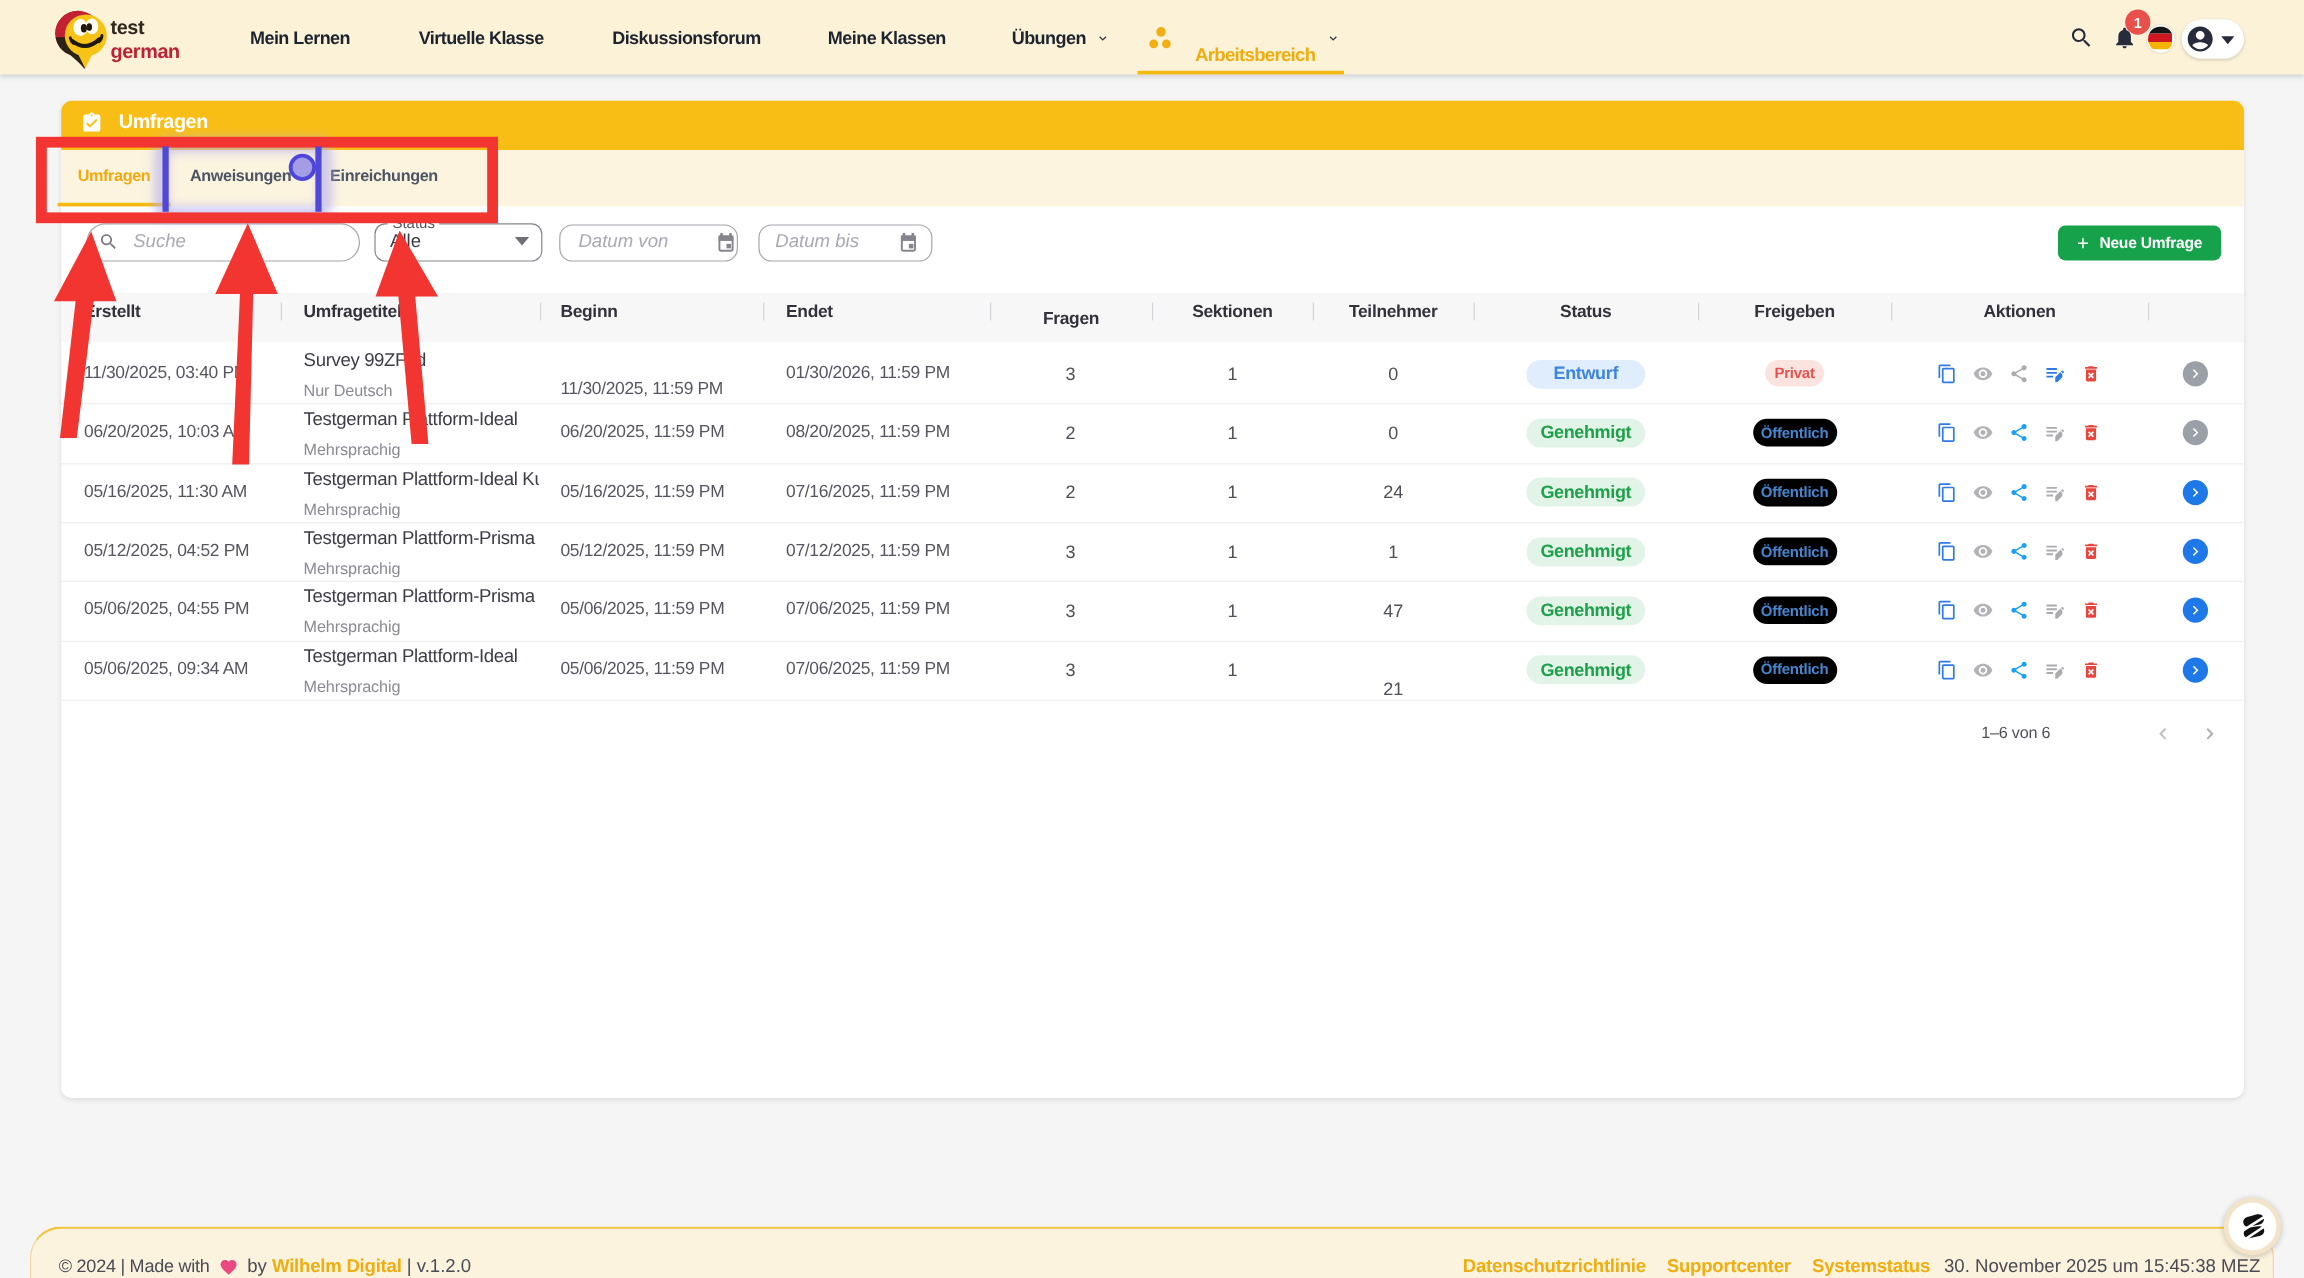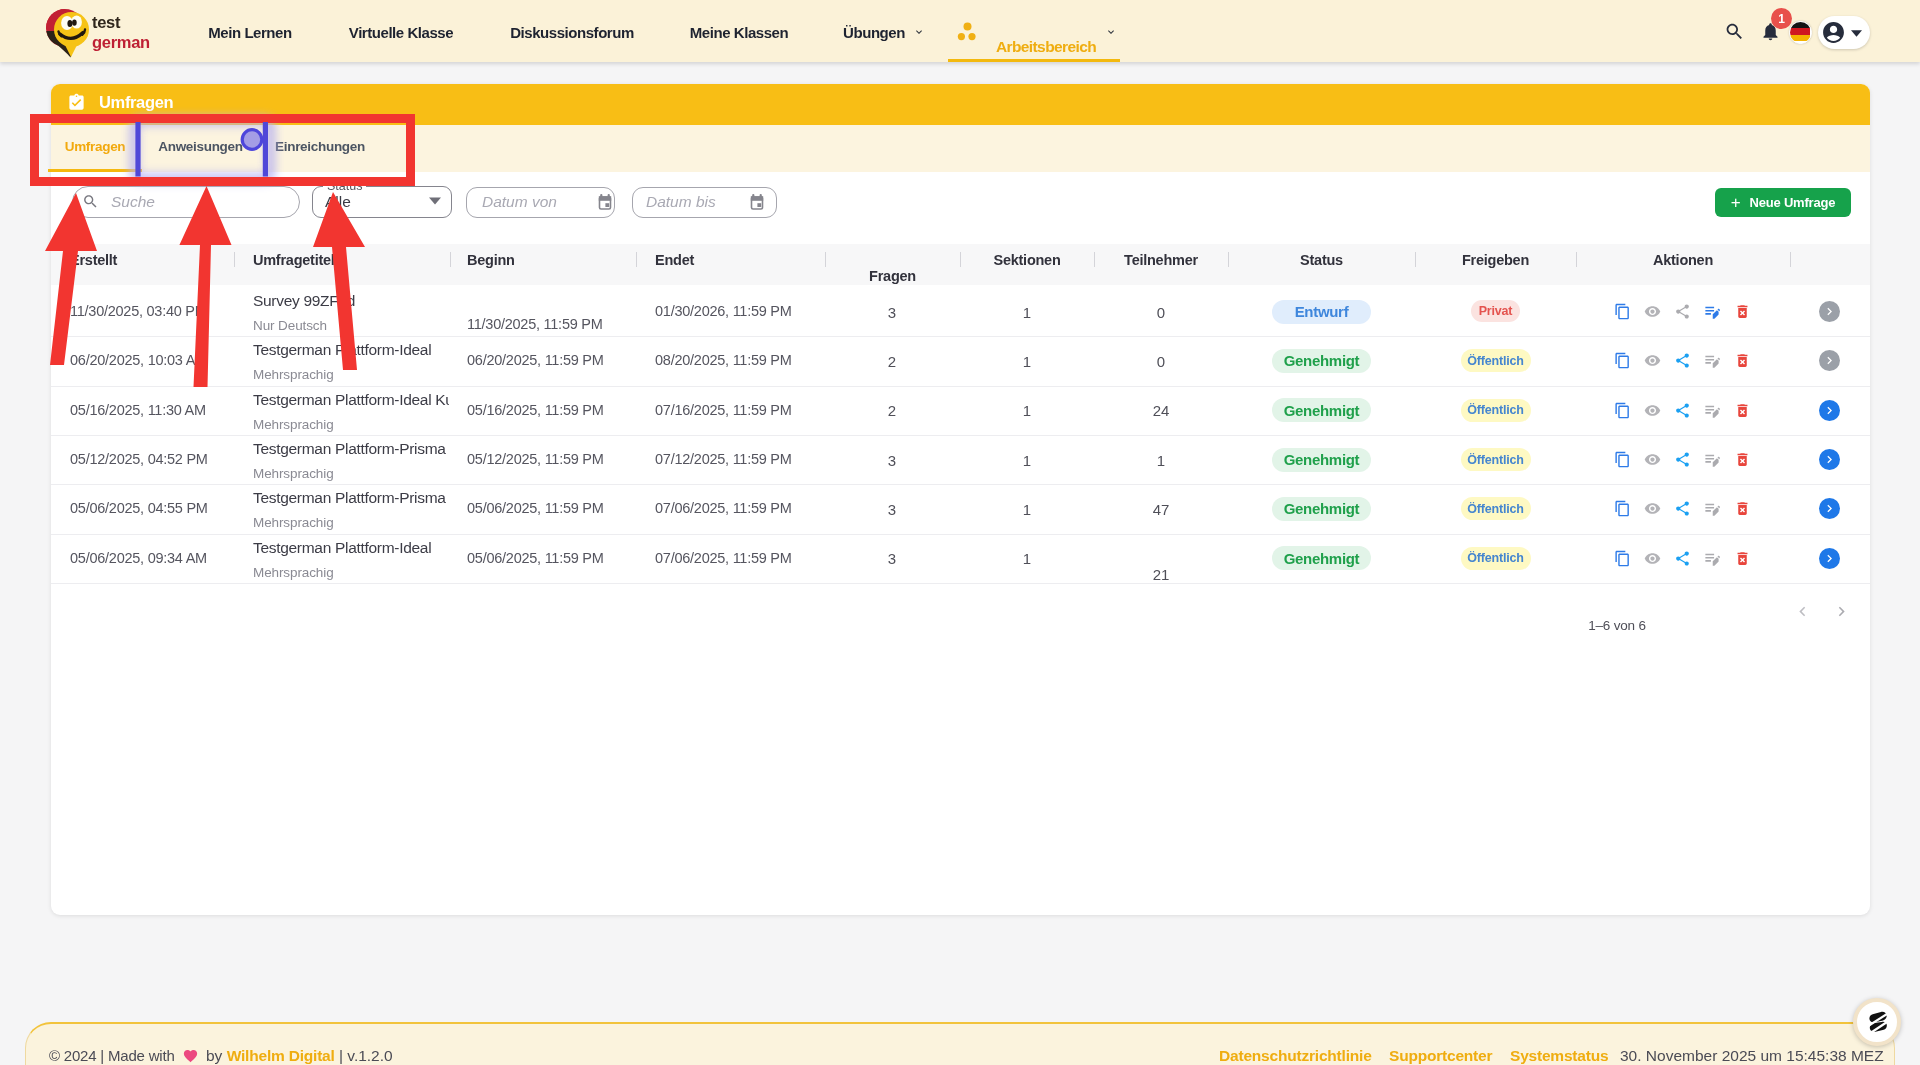--- a/index.html
+++ b/index.html
@@ -31,21 +31,21 @@
   .date { position:absolute; font-size:14.5px; color:#55555F; letter-spacing:-0.25px; }
   .num  { position:absolute; font-size:15px; color:#4F4F58; text-align:center; width:134px; }
   .title1 { font-size:15.5px; color:#3C3C46; letter-spacing:-0.3px; white-space:nowrap; }
   .title2 { font-size:13.5px; color:#8A8A93; letter-spacing:-0.1px; margin-top:8px; }
   .chip { position:absolute; display:flex; align-items:center; justify-content:center;
           border-radius:13px; font-weight:bold; }
   .chip.status { width:99px; height:24px; font-size:15px; letter-spacing:-0.3px; }
   .chip.entwurf { background:#E0EDFC; color:#3E86DC; }
   .chip.geneh  { background:#E2F4E8; color:#1FA04B; }
   .chip.privat { background:#FBE3E0; color:#E4534E; width:49px; height:22px; font-size:12.5px; letter-spacing:-0.2px;}
-  .chip.oeff   { background:#fef9c3; color:#4586CF; width:70px; height:23px; font-size:12.5px; letter-spacing:-0.2px;}
+  .chip.oeff   { background:#000000; color:#4586CF; width:70px; height:23px; font-size:12.5px; letter-spacing:-0.2px;}
   .icons { position:absolute; display:flex; gap:12px; align-items:center; }
   .circbtn { position:absolute; width:21px; height:21px; border-radius:50%; display:flex;
              align-items:center; justify-content:center; }
   
   #footer { position:absolute; left:25px; top:1022px; width:1870px; height:43px; background:#FBF3DD;
             border:1px solid #EFD9A0; border-bottom:none; border-top:2px solid #F2C33B;
             border-radius:26px 26px 0 0; z-index:4; }
   .amberlink { color:#EFAD10; font-weight:bold; font-size:15.5px; letter-spacing:-0.2px;}
   #overlay { position:absolute; left:0; top:0; z-index:9; pointer-events:none; }
 </style>
@@ -196,21 +196,21 @@
       <rect x="1.5" y="3" width="11" height="12" rx="1.5" fill="none" stroke="#85858D" stroke-width="1.6"></rect>
     </svg>
   <div class="abs" id="newbtn" style="left:1664px;top:104px;width:136px;height:29px;background:#16A24B;border-radius:6px;
        display:flex;align-items:center;justify-content:center;color:#fff;font-weight:bold;font-size:13px;letter-spacing:-0.2px;"><span style="font-size:17px;font-weight:normal;margin-right:9px;">+</span>Neue Umfrage</div>
 
   <div id="thead"></div>
   <div class="th" style="left:19px;top:167.5px;">Erstellt</div>
   <div class="th" style="left:202px;top:167.5px;">Umfragetitel</div>
   <div class="th" style="left:416px;top:167.5px;">Beginn</div>
   <div class="th" style="left:604px;top:167.5px;">Endet</div>
-  <div class="th" style="left:774px;top:184px;width:135px;text-align:center;">Fragen</div>
+  <div class="th" style="left:774px;top:174px;width:135px;text-align:center;">Fragen</div>
   <div class="th" style="left:909px;top:167.5px;width:134px;text-align:center;">Sektionen</div>
   <div class="th" style="left:1043px;top:167.5px;width:134px;text-align:center;">Teilnehmer</div>
   <div class="th" style="left:1177px;top:167.5px;width:187px;text-align:center;">Status</div>
   <div class="th" style="left:1364px;top:167.5px;width:161px;text-align:center;">Freigeben</div>
   <div class="th" style="left:1525px;top:167.5px;width:214px;text-align:center;">Aktionen</div>
   <div class="tdiv" style="left:183px;top:168px;"></div>
   <div class="tdiv" style="left:399px;top:168px;"></div>
   <div class="tdiv" style="left:585px;top:168px;"></div>
   <div class="tdiv" style="left:774px;top:168px;"></div>
   <div class="tdiv" style="left:909px;top:168px;"></div>
@@ -429,21 +429,21 @@
         <use href="#i-trash"></use>
       </svg>
     </div>
   <div class="circbtn" style="left:1767.5px;top:463.6px;background:#1E78E8;">
       <svg width="15" height="15" viewBox="0 0 24 24" fill="#fff">
         <use href="#i-chev"></use>
       </svg>
     </div>
   <div class="rowline" style="left:0;top:498.8px;"></div>
 
-  <div class="abs" style="left:1514px;top:519px;width:104px;font-size:13.5px;color:#4F4F58;text-align:center;letter-spacing:-0.2px;margin-top:15px;">1–6 von 6</div>
+  <div class="abs" style="left:1600px;top:519px;width:104px;font-size:13.5px;color:#4F4F58;text-align:left;letter-spacing:-0.2px;">1–6 von 6</div>
   <svg class="abs" style="left:1742px;top:518px" width="19" height="19" viewBox="0 0 24 24" fill="#BDBDC2">
       <path d="M15.41 7.41 14 6l-6 6 6 6 1.41-1.41L10.83 12z"></path>
     </svg>
   <svg class="abs" style="left:1781px;top:518px" width="19" height="19" viewBox="0 0 24 24" fill="#ABABB0">
       <path d="M10 6 8.59 7.41 13.17 12l-4.58 4.59L10 18l6-6z"></path>
     </svg>
 </div>
 
 <div id="footer">
   <div class="abs" style="left:23px;top:23px;font-size:15px;color:#4B4B55;letter-spacing:-0.2px;">© 2024 | Made with</div>

